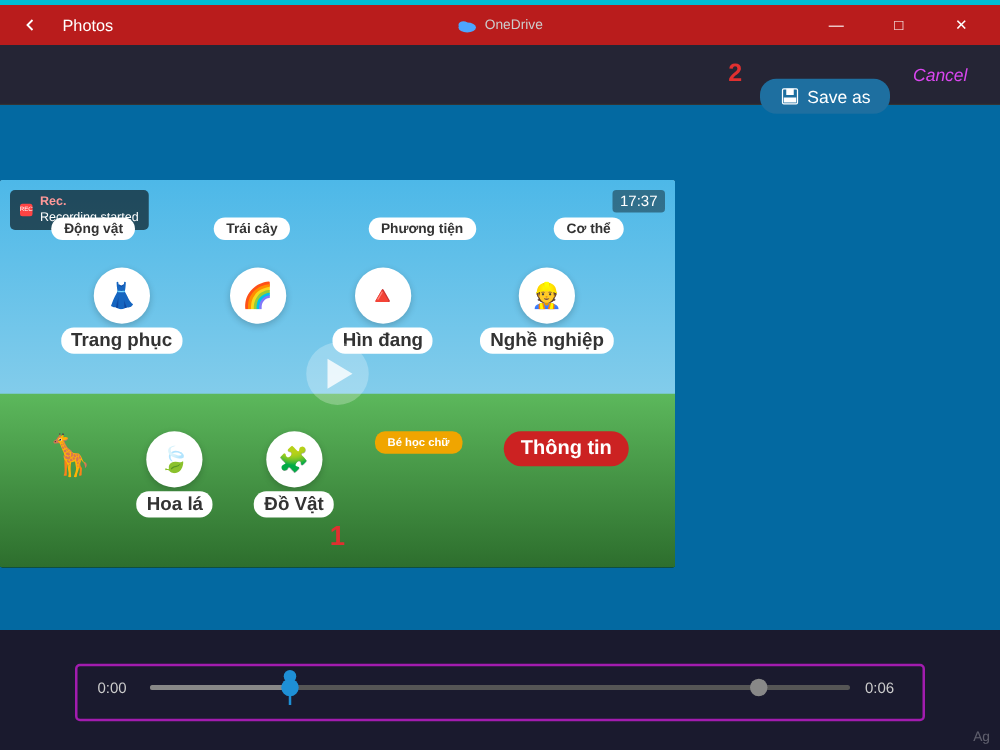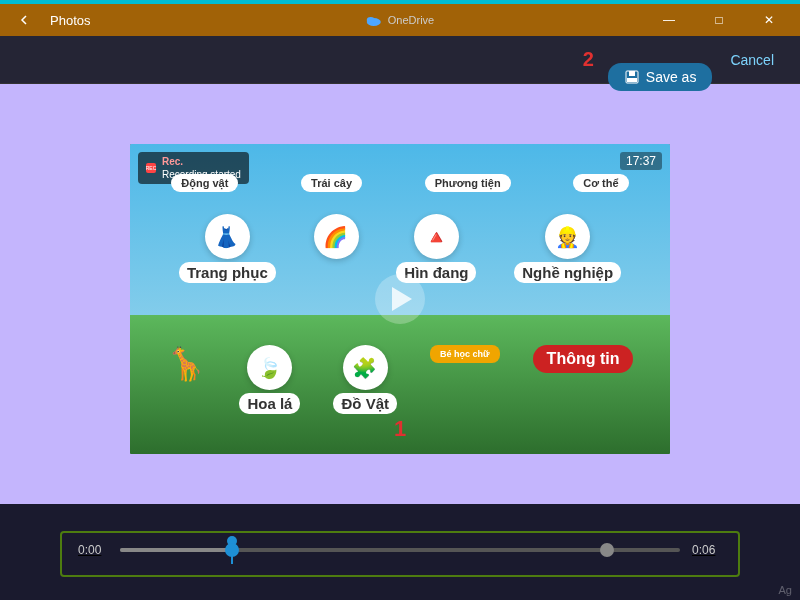--- a/index.html
+++ b/index.html
@@ -8,21 +8,21 @@
       height: 600px;
       background: #1a1a2e;
       font-family: 'Segoe UI', Arial, sans-serif;
       overflow: hidden;
       position: relative;
     }
 
     
     .title-bar {
       height: 32px;
-      background: #a16207;
+      background: #b91c1c;
       display: flex;
       align-items: center;
       justify-content: space-between;
       padding: 16px 8px;
       position: relative;
     }
     .title-bar-left {
       display: flex;
       align-items: center;
       gap: 10px;
@@ -93,32 +93,32 @@
       cursor: pointer;
       display: flex;
       align-items: center;
       gap: 6px;
       border-radius: 13px;
       margin-top: 34px;
     }
     .cancel-btn {
       background: transparent;
       border: none;
-      color: #7dd3fc;
+      color: #d946ef;
       font-size: 14px;
       cursor: pointer;
       padding: 6px 10px;
+      font-style: italic;
     }
 
     
     .main-content {
-      background: #c4b5fd;
-      display: flex;
-      align-items: center;
-      justify-content: center;
+      background: #0369a1;
+      display: flex;
+      align-items: center;
       padding: 20px 0 10px;
       height: calc(600px - 32px - 48px - 100px);
     }
 
     
     .video-container {
       width: 540px;
       height: 310px;
       position: relative;
       background: #000;
@@ -322,25 +322,24 @@
       background: #1a1a2e;
       display: flex;
       flex-direction: column;
       justify-content: center;
       padding: 0 60px;
       position: relative;
     }
 
     
     .trim-section {
-      border: 2px solid #4d7c0f;
+      border: 2px solid #a21caf;
       border-radius: 4px;
       padding: 10px 16px;
       position: relative;
-      text-decoration: underline;
     }
 
     
     .timeline-row {
       display: flex;
       align-items: center;
       gap: 12px;
       margin-bottom: 8px;
     }
     .time-label {

